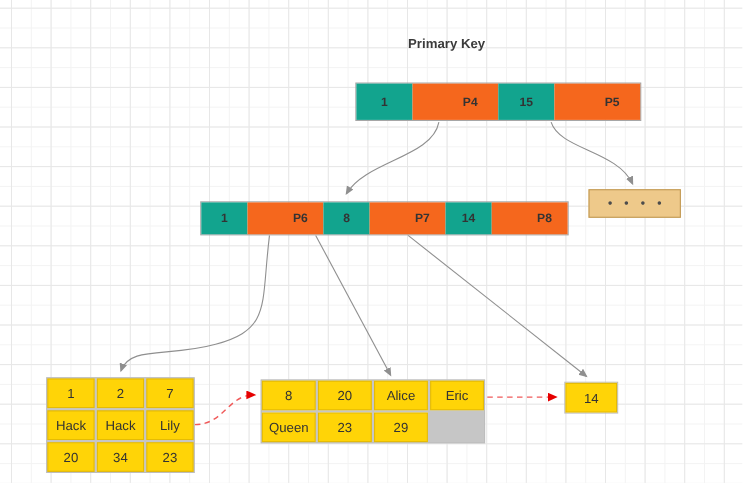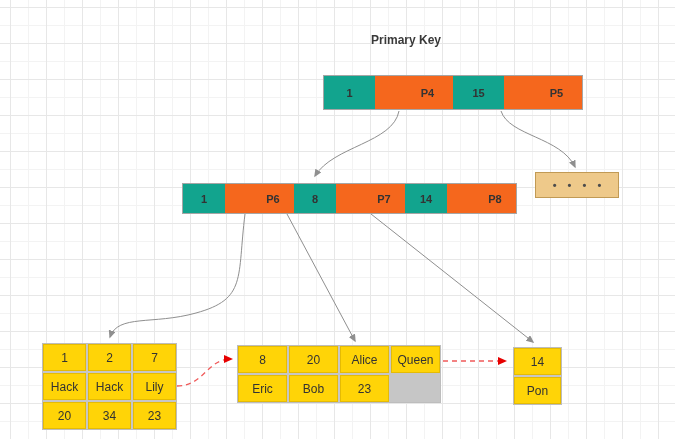--- a/index.html
+++ b/index.html
@@ -106,24 +106,23 @@
     <div class="lcell">Lily</div>
     <div class="lcell">20</div>
     <div class="lcell">34</div>
     <div class="lcell">23</div>
   </div>
 
   <div class="ltable t2">
     <div class="lcell">8</div>
     <div class="lcell">20</div>
     <div class="lcell">Alice</div>
+    <div class="lcell">Eric</div>
     <div class="lcell">Queen</div>
-    <div class="lcell">Eric</div>
-    <div class="lcell">Bob</div>
     <div class="lcell">23</div>
+    <div class="lcell">29</div>
   </div>
 
   <div class="ltable t3">
     <div class="lcell">14</div>
-    <div class="lcell">Pon</div>
   </div>
 
 </div>
 
 </body></html>

